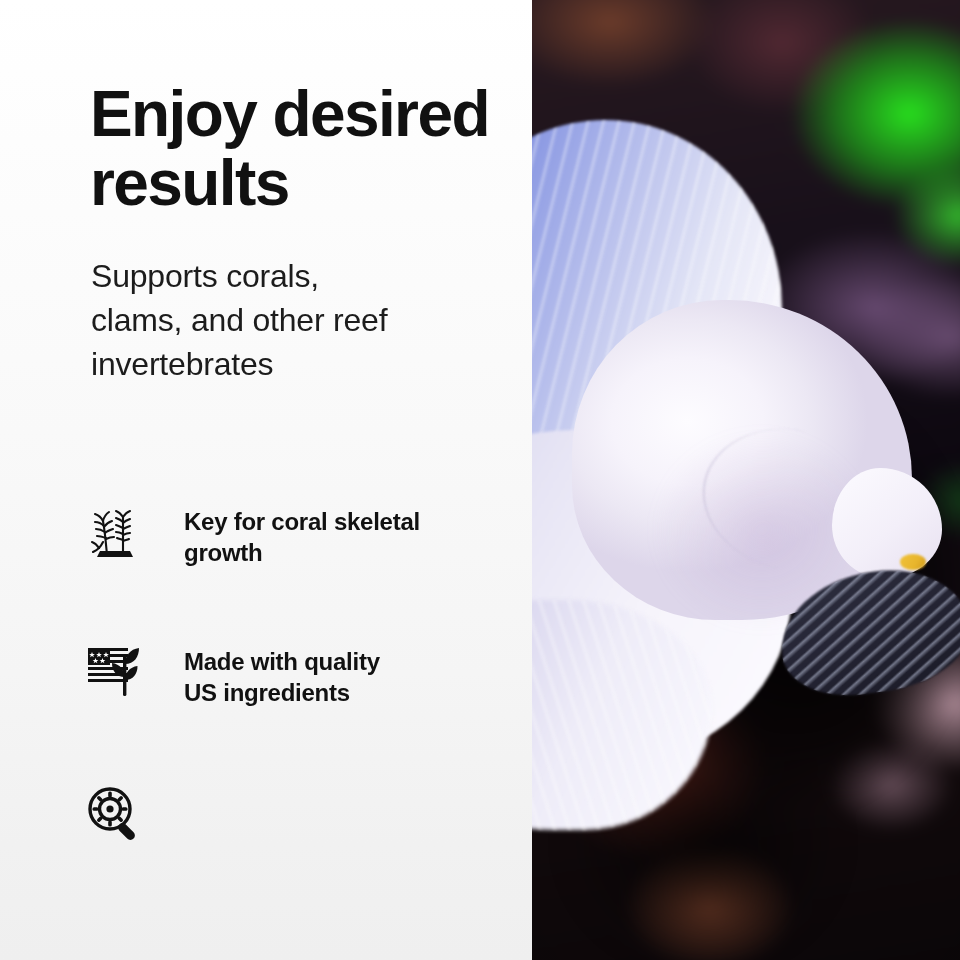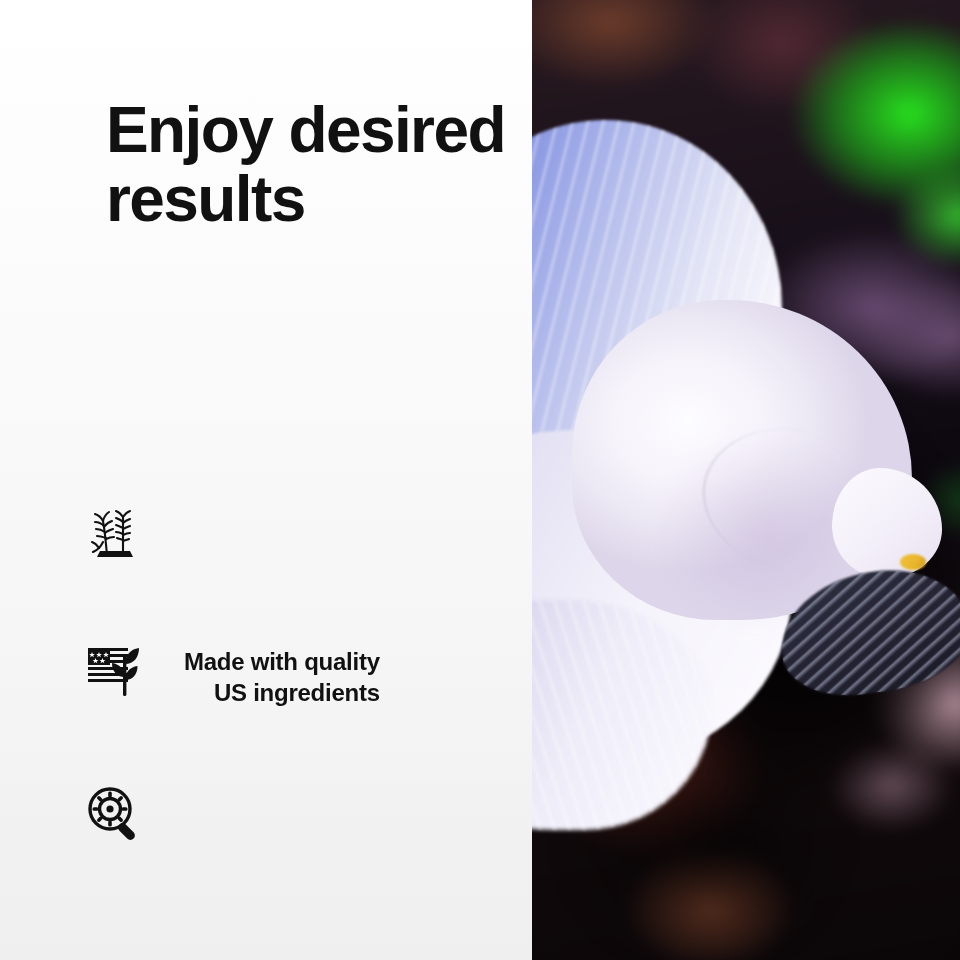--- a/index.html
+++ b/index.html
@@ -25,21 +25,21 @@
     height: 960px;
     background: linear-gradient(180deg, #ffffff 0%, #fcfcfc 22%, #f9f9f9 45%, #f5f5f5 70%, #f1f1f1 88%, #efefef 100%);
     overflow: hidden;
   }
 
   #headline {
     position: absolute;
     left: 90px;
     top: 80px;
     width: 440px;
-    margin: 16px;
+    margin: 0;
     font-size: 64px;
     font-weight: 700;
     line-height: 69px;
     letter-spacing: -1.6px;
     color: #111111;
     white-space: pre-line;
   }
 
   #subheadline {
     position: absolute;
@@ -63,21 +63,21 @@
     width: 440px;
   }
   .feature-row {
     position: absolute;
     left: 0;
     display: flex;
     align-items: flex-start;
     width: 440px;
   }
   .feature-row.r0 { top: 0px; }
-  .feature-row.r1 { top: 140px; text-align: right; }
+  .feature-row.r1 { top: 140px; }
   .feature-row.r2 { top: 285px; }
 
   .feature-icon {
     flex: 0 0 62px;
     width: 62px;
     height: 62px;
     display: flex;
     align-items: flex-start;
     justify-content: flex-start;
     padding-top: 2px;
@@ -285,20 +285,23 @@
 </head>
 <body>
 
 <div id="page">
 
   <div id="left-panel">
 
     <h1 id="headline">Enjoy desired
 results</h1>
 
+    <p id="subheadline">Supports corals,
+clams, and other reef
+invertebrates</p>
 
     <div id="feature-list">
 
       <div class="feature-row r0">
         <span class="feature-icon">
           <svg width="58" height="58" viewBox="0 0 58 58" aria-hidden="true">
             <g fill="none" stroke="#111111" stroke-width="2.1" stroke-linecap="round">
 
               <path d="M21 55 C20 44 19 32 17 21"></path>
               <path d="M17 21 C15 17 12 15 9 14"></path>
@@ -322,20 +325,22 @@
               <path d="M37 40 C35 39 33 39 31 38"></path>
               <path d="M37 17 C39 14 41 12 44 11"></path>
               <path d="M37 23 C39 21 41 20 44 19"></path>
               <path d="M37 29 C39 28 41 27 44 26"></path>
               <path d="M37 35 C39 34 41 33 44 33"></path>
               <path d="M37 41 C39 40 41 40 43 39"></path>
             </g>
             <path d="M14 51 L44 51 L47 57 L11 57 Z" fill="#111111"></path>
           </svg>
         </span>
+        <span class="feature-text">Key for coral skeletal
+growth</span>
       </div>
 
       <div class="feature-row r1">
         <span class="feature-icon">
           <svg width="58" height="58" viewBox="0 0 58 58" aria-hidden="true">
 
             <rect x="2" y="8" width="22" height="17" fill="#111111"></rect>
             <g fill="#ffffff">
               <polygon points="6,12 6.8,14 8.9,14 7.2,15.3 7.9,17.3 6,16 4.1,17.3 4.8,15.3 3.1,14 5.2,14"></polygon>
               <polygon points="13,12 13.8,14 15.9,14 14.2,15.3 14.9,17.3 13,16 11.1,17.3 11.8,15.3 10.1,14 12.2,14"></polygon>

